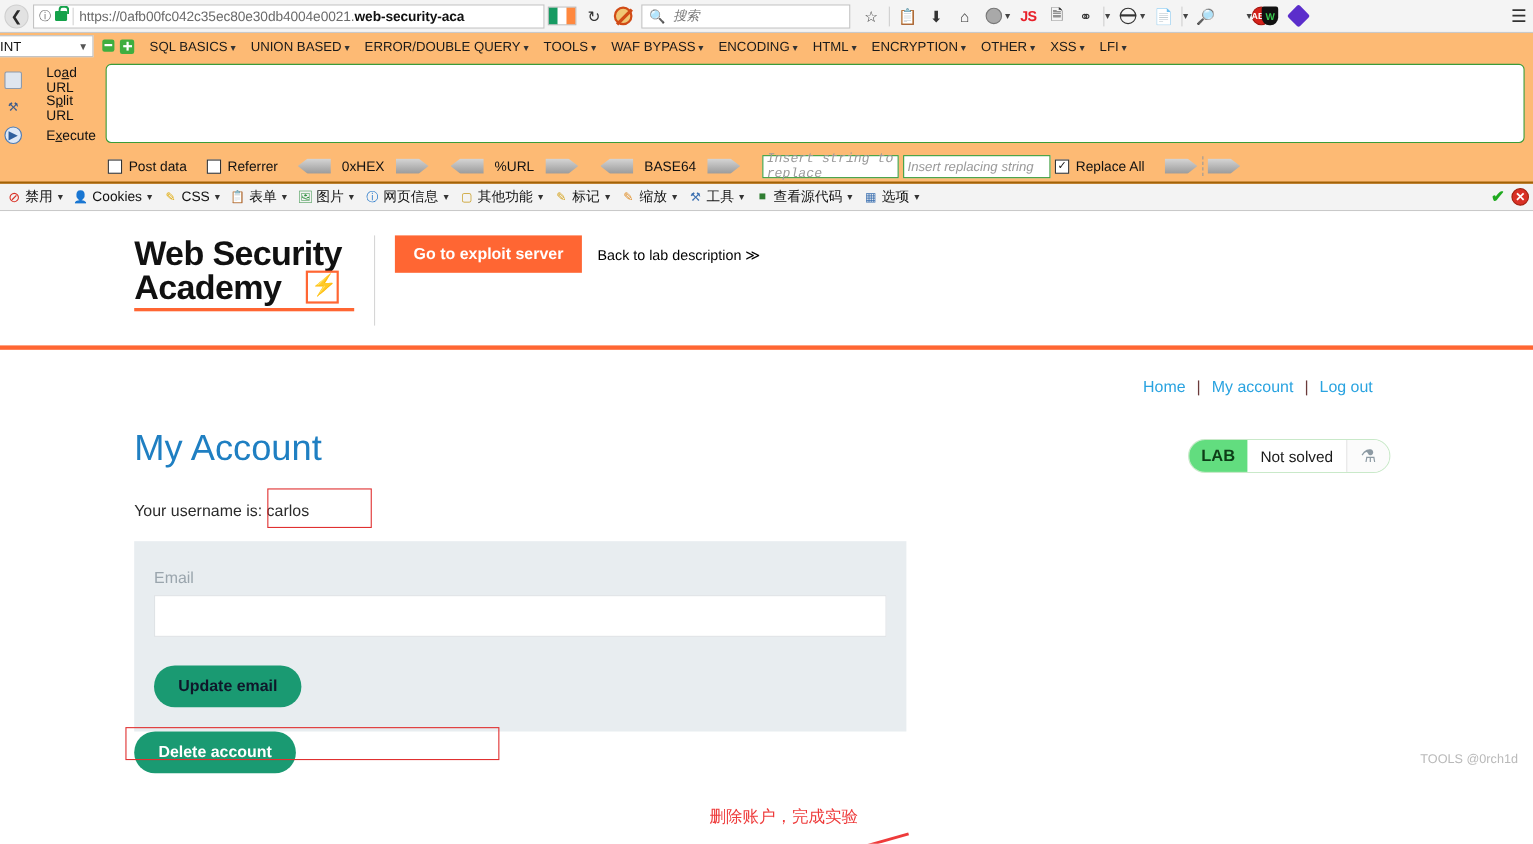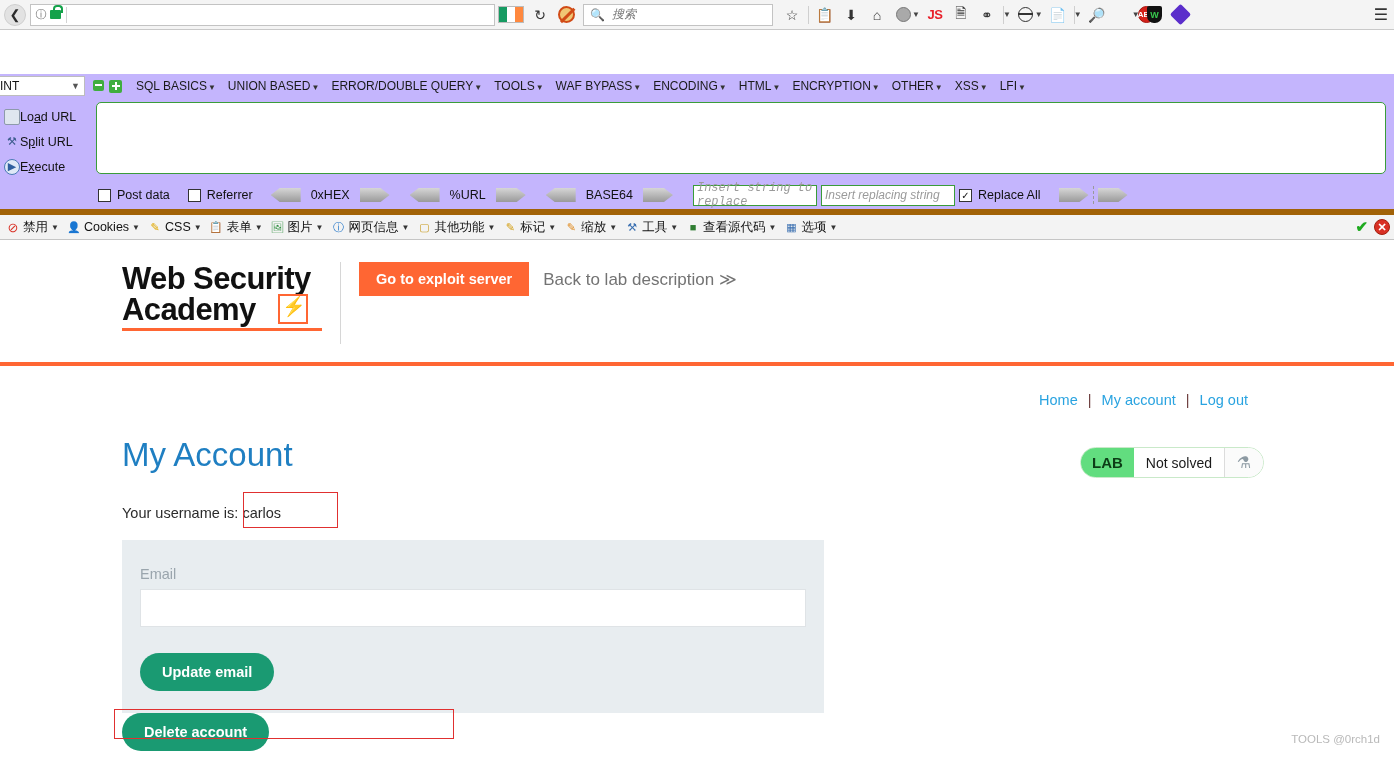--- a/index.html
+++ b/index.html
@@ -96,25 +96,24 @@
     content:"";position:absolute;left:-2px;top:6px;width:19px;height:2.5px;
     background:#d14b16;transform:rotate(-45deg);
   }
   .moon-ico{width:15px;height:15px;border-radius:50%;background:#a9a9a9;border:1px solid #777;}
   .globe-ico{width:15px;height:15px;border-radius:50%;border:1.5px solid #333;position:relative;}
   .globe-ico:after{content:"";position:absolute;left:-1.5px;top:5px;width:15px;height:1.5px;background:#333;}
   .hamburger-r { font-size: 16px; color:#333; margin-left:auto; margin-right:2px;}
 
   
   .hackbar {
-    background: #c4b5fd;
-    border-bottom: 6px solid #a16207;
+    background: #fdba74;
+    border-bottom: 2px solid #a16207;
     padding: 0;
     position: relative;
-    margin-top: 44px;
   }
   .hb-menurow {
     display: flex; align-items: center;
     height: 24px; font-size: 12px; color: #1a1a1a;
     border-bottom: none; padding-left: 0;
   }
   .hb-select {
     width: 90px; height: 20px; background:#fff; border:1px solid #bdbdbd;
     font-size: 12px; display:flex; align-items:center; padding:0 4px;
     justify-content: space-between; margin-left:-5px; color:#111;
@@ -132,21 +131,21 @@
   .btn-plus:before{content:"";position:absolute;left:5.5px;top:2.5px;width:2px;height:8px;background:#fff;}
   .hb-menu-item {
     padding: 0 6px; white-space: nowrap; color:#1a1a1a;
   }
   .hb-menu-item .cv { font-size: 8px; color:#333; margin-left:1px;}
 
   .hb-body { display: flex; padding: 4px 4px 2px 2px; }
   .hb-actions { width: 90px; flex: none; padding-top: 2px;}
   .hb-action {
     display: flex; align-items: center; height: 25px;
-    font-size: 12.5px; color: #111; gap: 0; padding-left: 2px;
+    font-size: 12.5px; color: #111; gap: 22px; padding-left: 2px;
   }
   .hb-action .ic {
     width: 16px; height: 16px; flex:none;
     display:flex;align-items:center;justify-content:center;font-size:11px;
   }
   .ic-loadurl{ background:#dfe6ef;border:1px solid #8d9aab;border-radius:2px;}
   .ic-spliturl{ color:#3b5b8c; font-size:13px;}
   .ic-exec{ width:15px;height:15px;border-radius:50%;background:#dfe9f7;border:1.5px solid #4a7ab5;color:#2f5f9e;font-size:8px;}
   .u { text-decoration: underline; }
 
@@ -215,21 +214,21 @@
   }
   .logo-underline { height: 3px; background:#ff6633; width: 200px; margin-top: 3px;}
   .header-divider { width:1px; background:#d6d6d6; height: 82px; margin: 2px 18px 0 10px; flex:none;}
   .lab-titles { flex: 1; padding-top: 2px; }
   .lab-title { font-size: 21px; color: #2b2b2b; font-weight: normal; margin-bottom: 14px;}
   .lab-actions { display: flex; align-items: center; gap: 14px;}
   .btn-exploit {
     background: #ff6633; color:#fff; font-size: 14.5px; font-weight: bold;
     padding: 9px 17px; white-space:nowrap;
   }
-  .back-link { color:#737373; font-size: 17px; }
+  .back-link { color:#000000; font-size: 13px; }
   .lab-status {
     position: absolute; right: 130px; top: 207px;
     display: flex; align-items: stretch; height: 31px;
     border: 1px solid #c9e9c9; border-radius: 16px; overflow: hidden;
     background: #fff;
   }
   .ls-lab {
     background: #62dd7f; color: #0d3d17; font-weight: bold; font-size: 15px;
     display:flex;align-items:center; padding: 0 11px;
   }
@@ -259,21 +258,21 @@
 
   .email-panel {
     margin-top: 18px; width: 702px; background:#e8edf0;
     padding: 26px 18px 22px 18px; position: relative;
   }
   .email-label { color:#9aa5ad; font-size: 14.5px; margin-bottom: 7px;}
   .email-input {
     width: 666px; height: 38px; background:#fff; border: 1px solid #dfe3e6;
   }
   .btn-update {
-    margin-top: 26px; background:#1a9a72; color:#ffffff; font-weight:bold;
+    margin-top: 26px; background:#1a9a72; color:#0f172a; font-weight:bold;
     font-size: 14.5px; border-radius: 20px; padding: 11px 22px;
     display:inline-block;
   }
 
   .delete-wrap { position: relative; display:inline-block;}
   .btn-delete {
     background:#1a9a72; color:#fff; font-weight:bold; font-size: 14.5px;
     border-radius: 20px; padding: 11px 22px; display:inline-block;
   }
   .annot-box-delete {
@@ -295,20 +294,21 @@
 </head>
 <body>
 
 <div class="browser-topbar">
   <div class="nav-back">❮</div>
 
   <div class="urlbar">
     <span class="ico-i">ⓘ</span>
     <span class="lock-ico"></span>
     <span class="url-divider"></span>
+    <span class="url-text"><span class="dim">https://0afb00fc042c35ec80e30db4004e0021.</span><span class="strong">web-security-aca</span></span>
   </div>
 
   <div class="flag-ie">
     <i class="f-green"></i>
       <i class="f-white"></i>
       <i class="f-orange"></i>
   </div>
   <div class="tb-btn">↻</div>
   <div class="tb-btn">
       <span class="noscript-ico"></span>

